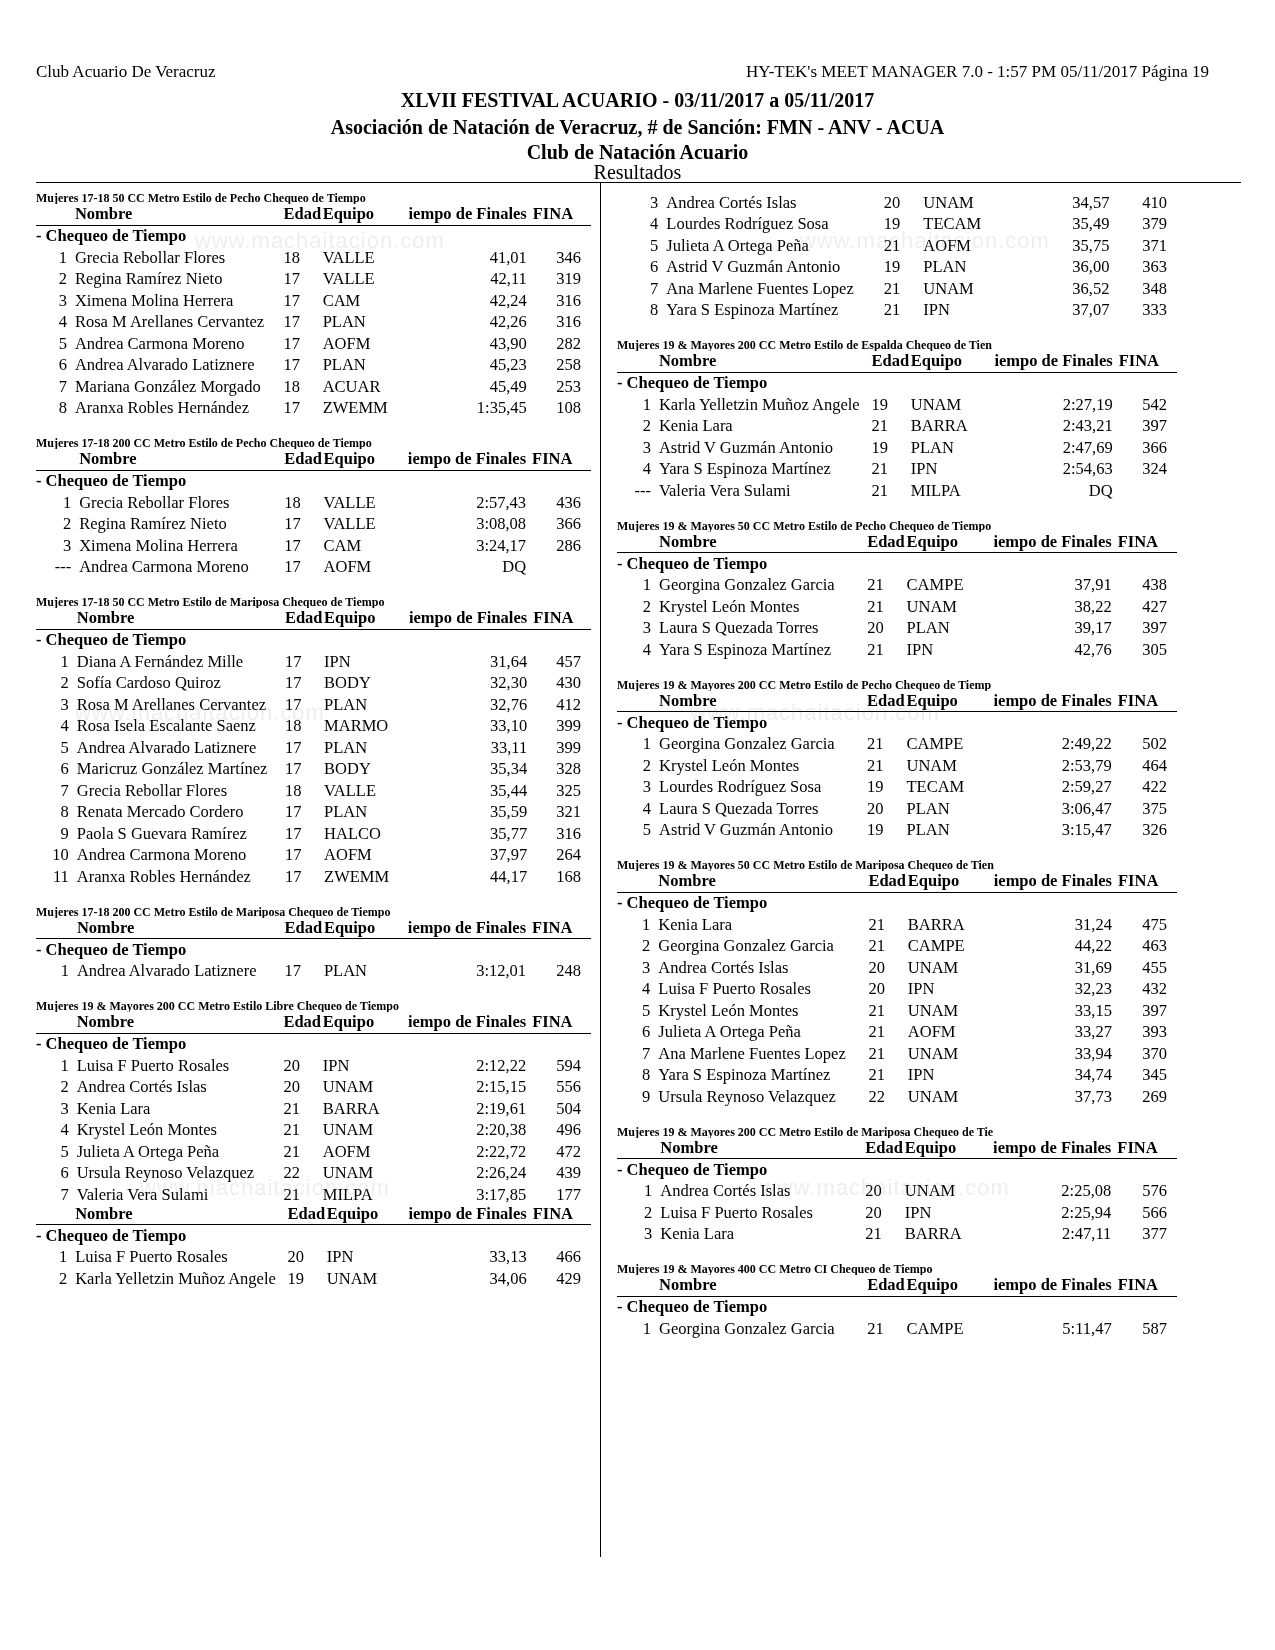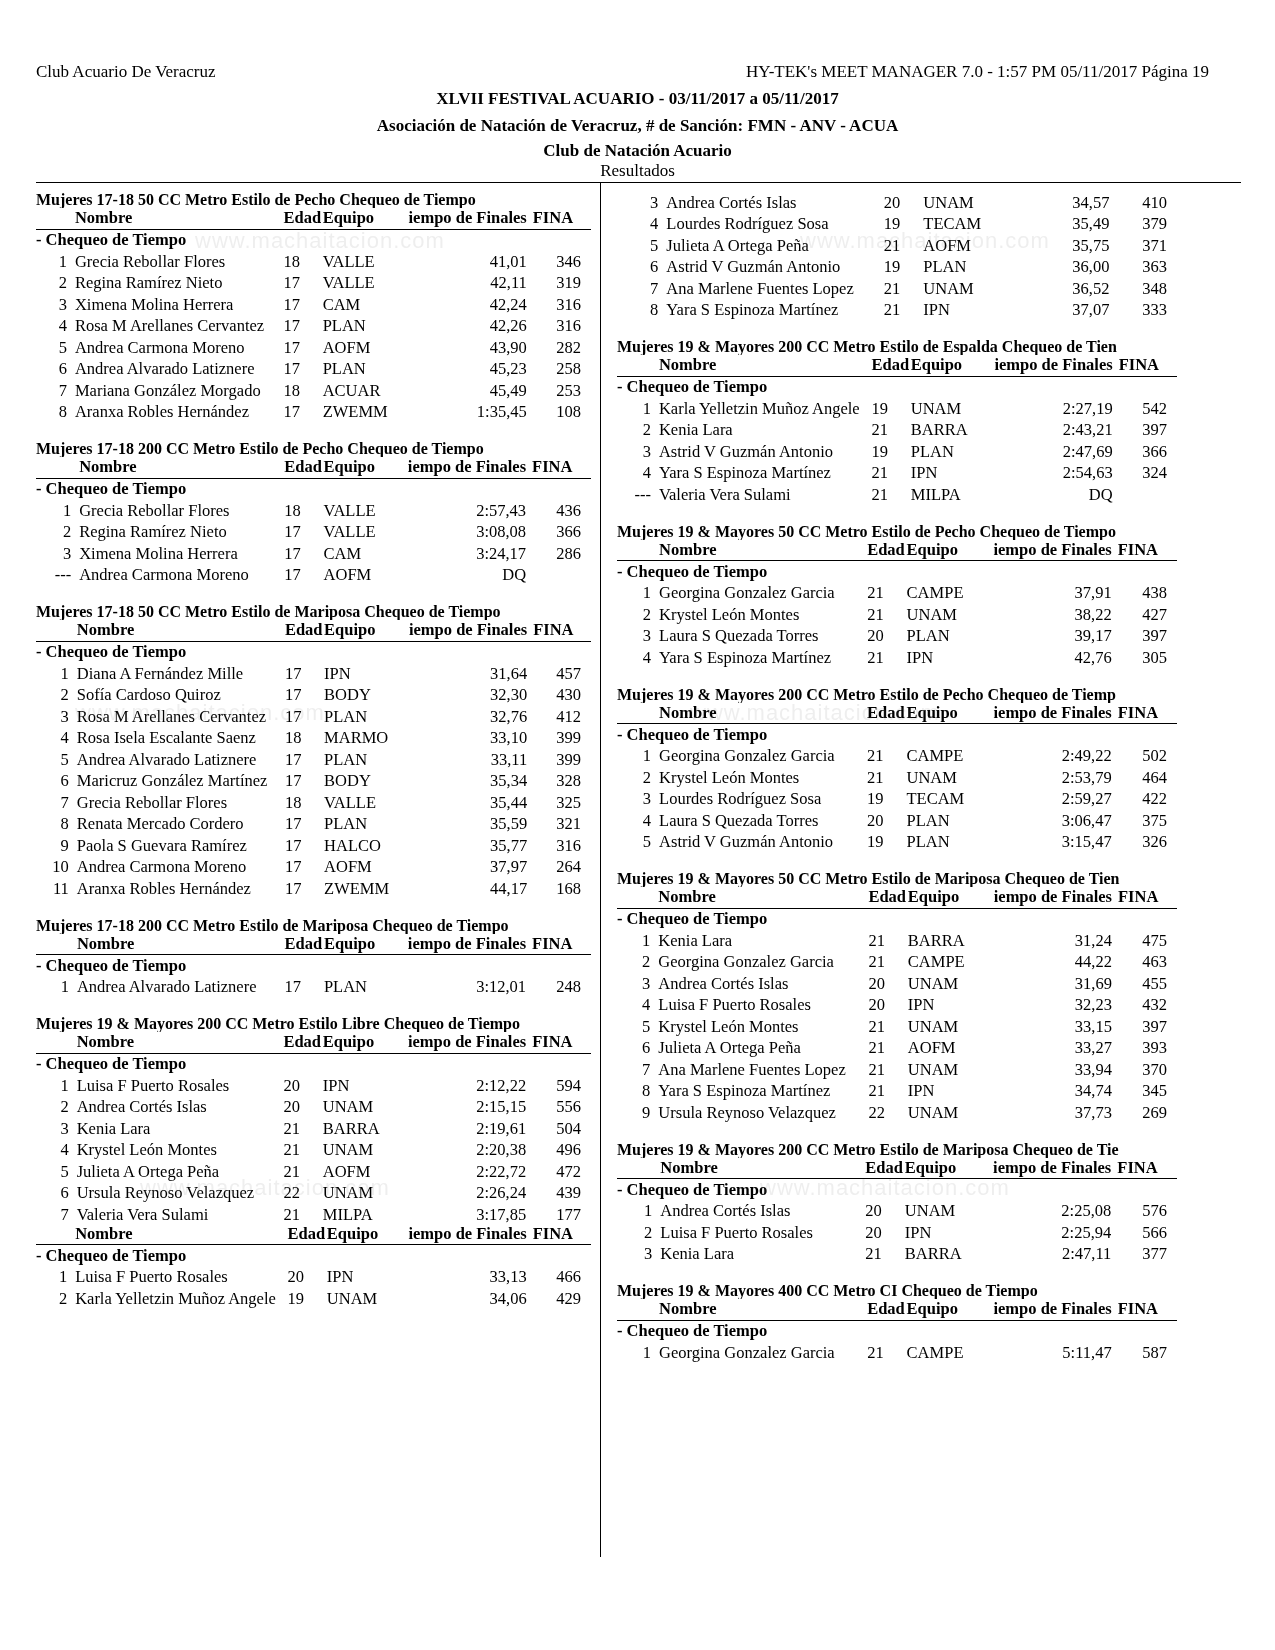--- a/index.html
+++ b/index.html
@@ -32,21 +32,21 @@
     align-items: baseline;
     font-size: 17px;
   }
   .hdr-left { white-space: nowrap; }
   .hdr-right { white-space: nowrap; padding-right: 30px; }
   .hdr-center {
     position: absolute;
     left: 0; right: 0;
     text-align: center;
     font-weight: bold;
-    font-size: 17px;
+    font-size: 20px;
   }
   .hdr-l2 { top: 89px; }
   .hdr-l3 { top: 116px; }
   .hdr-l4 { top: 141px; }
   .hdr-l5 { top: 161px; font-weight: normal; }
 
   
   .top-rule {
     position: absolute;
     top: 182px;
@@ -69,21 +69,21 @@
     position: absolute;
     top: 192px;
     font-size: 16.5px;
     line-height: 1.0;
   }
   .col-left  { left: 36px;  width: 555px; }
   .col-right { left: 617px; width: 560px; }
 
   .evt-title {
     font-weight: bold;
-    font-size: 16px;
+    font-size: 12px;
     margin-top: 18px;
     margin-bottom: 2px;
     white-space: nowrap;
     overflow: hidden;
   }
   .col .evt-block:first-child .evt-title { margin-top: 0; }
 
   table.results {
     border-collapse: collapse;
     width: 100%;

